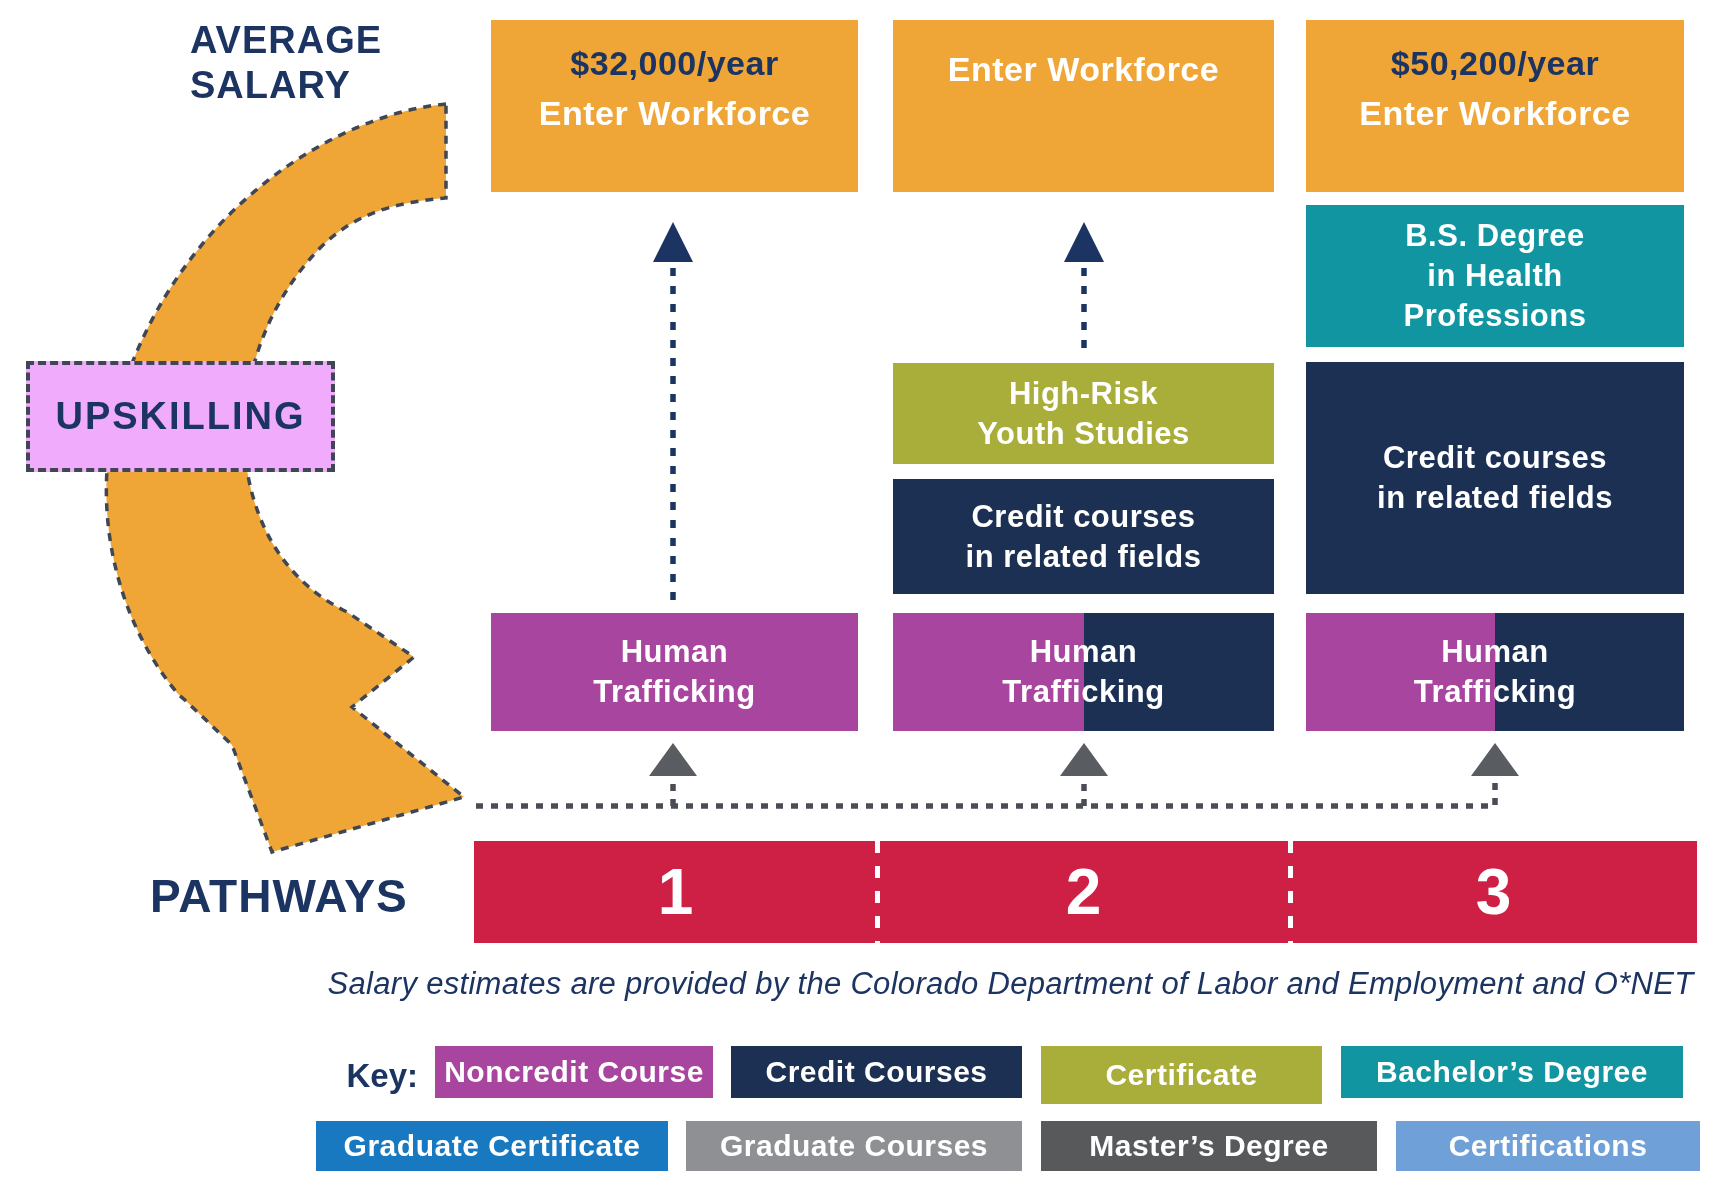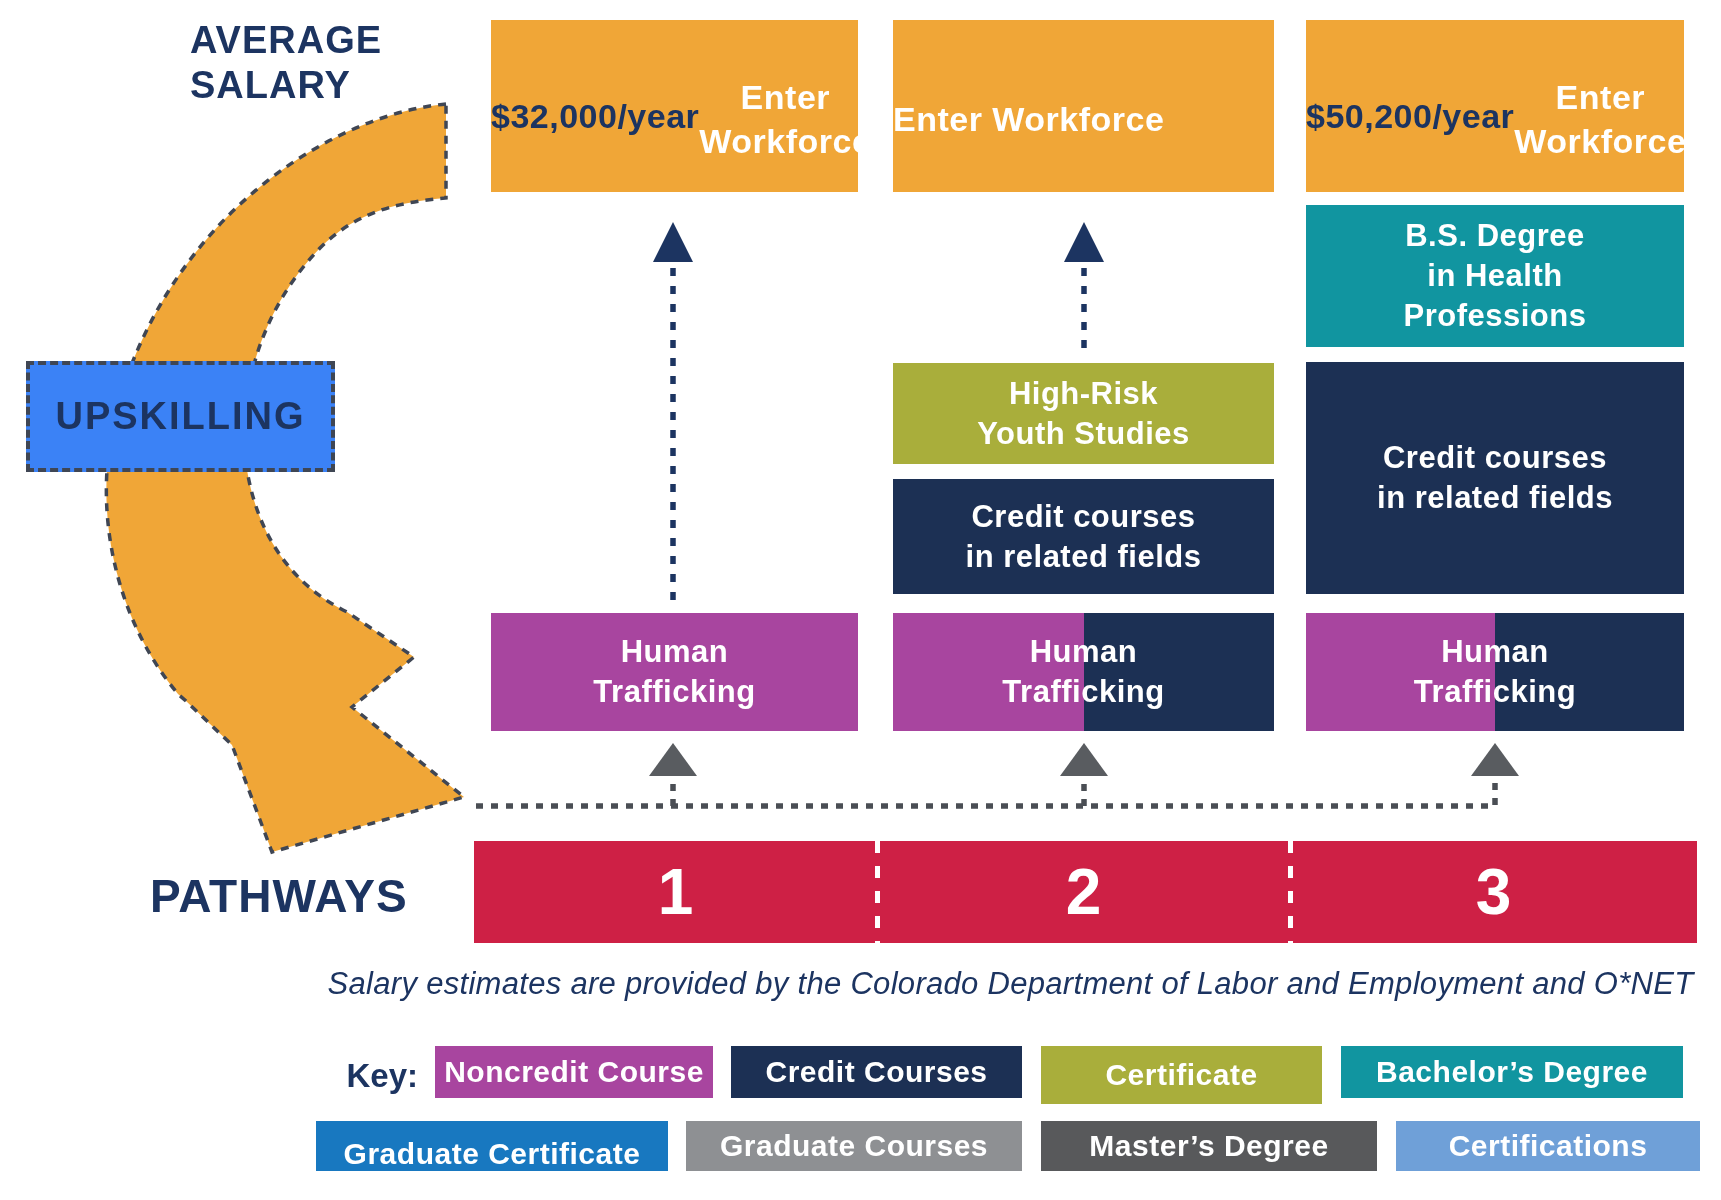--- a/index.html
+++ b/index.html
@@ -11,27 +11,27 @@
   .abs { position:absolute; }
   .ml { white-space:pre-line; }
   svg.overlay { position:absolute; left:0; top:0; z-index:1; }
 
   .big-label {
     color:#1C3461; font-weight:bold; letter-spacing:1px;
     line-height:1.18; font-size:38px;
   }
   .upskill-box {
     left:26px; top:361px; width:301px; height:103px;
-    background:#3b82f6; border:4px dashed #3F4654; z-index:2;
+    background:#f0abfc; border:4px dashed #3F4654; z-index:2;
     display:flex; align-items:center; justify-content:center;
   }
   .upskill-text { color:#1C3461; font-weight:bold; font-size:38px; letter-spacing:2px; }
 
   .box {
-    z-index:2; display:flex; flex-direction:row;
+    z-index:2; display:flex; flex-direction:column;
     align-items:center; justify-content:center;
     text-align:center; line-height:1.28; letter-spacing:0.5px;
   }
   .salary-box { justify-content:flex-start; padding-top:22px; box-sizing:border-box; }
   .salary-amount { color:#1C3461; font-weight:bold; font-size:34px; }
   .salary-outcome { color:#ffffff; font-weight:bold; font-size:34px; margin-top:6px; }
   .step-text { color:#ffffff; font-weight:bold; font-size:31px; }
 
   .split-bg { position:absolute; inset:0; display:flex; z-index:0; }
   .split-bg div { width:50%; height:100%; }
@@ -204,21 +204,21 @@
   <div class="abs chip" style="left: 731px; top: 1046px; width: 291px; height: 52px; background-color: rgb(28, 48, 84);">
     <span>Credit Courses</span>
   </div>
   <div class="abs chip" style="left: 1041px; top: 1046px; width: 281px; height: 58px; background-color: rgb(169, 174, 59);">
     <span>Certificate</span>
   </div>
   <div class="abs chip" style="left: 1341px; top: 1046px; width: 342px; height: 52px; background-color: rgb(17, 149, 160);">
     <span>Bachelor’s Degree</span>
   </div>
 
-  <div class="abs chip" style="left: 316px; top: 1121px; width: 352px; height: 50px; background-color: rgb(24, 120, 192); align-items: flex-end;">
+  <div class="abs chip" style="left: 316px; top: 1121px; width: 352px; height: 50px; background-color: rgb(24, 120, 192);">
     <span>Graduate Certificate</span>
   </div>
   <div class="abs chip" style="left: 686px; top: 1121px; width: 336px; height: 50px; background-color: rgb(142, 144, 147);">
     <span>Graduate Courses</span>
   </div>
   <div class="abs chip" style="left: 1041px; top: 1121px; width: 336px; height: 50px; background-color: rgb(88, 89, 91);">
     <span>Master’s Degree</span>
   </div>
   <div class="abs chip" style="left: 1396px; top: 1121px; width: 304px; height: 50px; background-color: rgb(111, 160, 216);">
     <span>Certifications</span>

